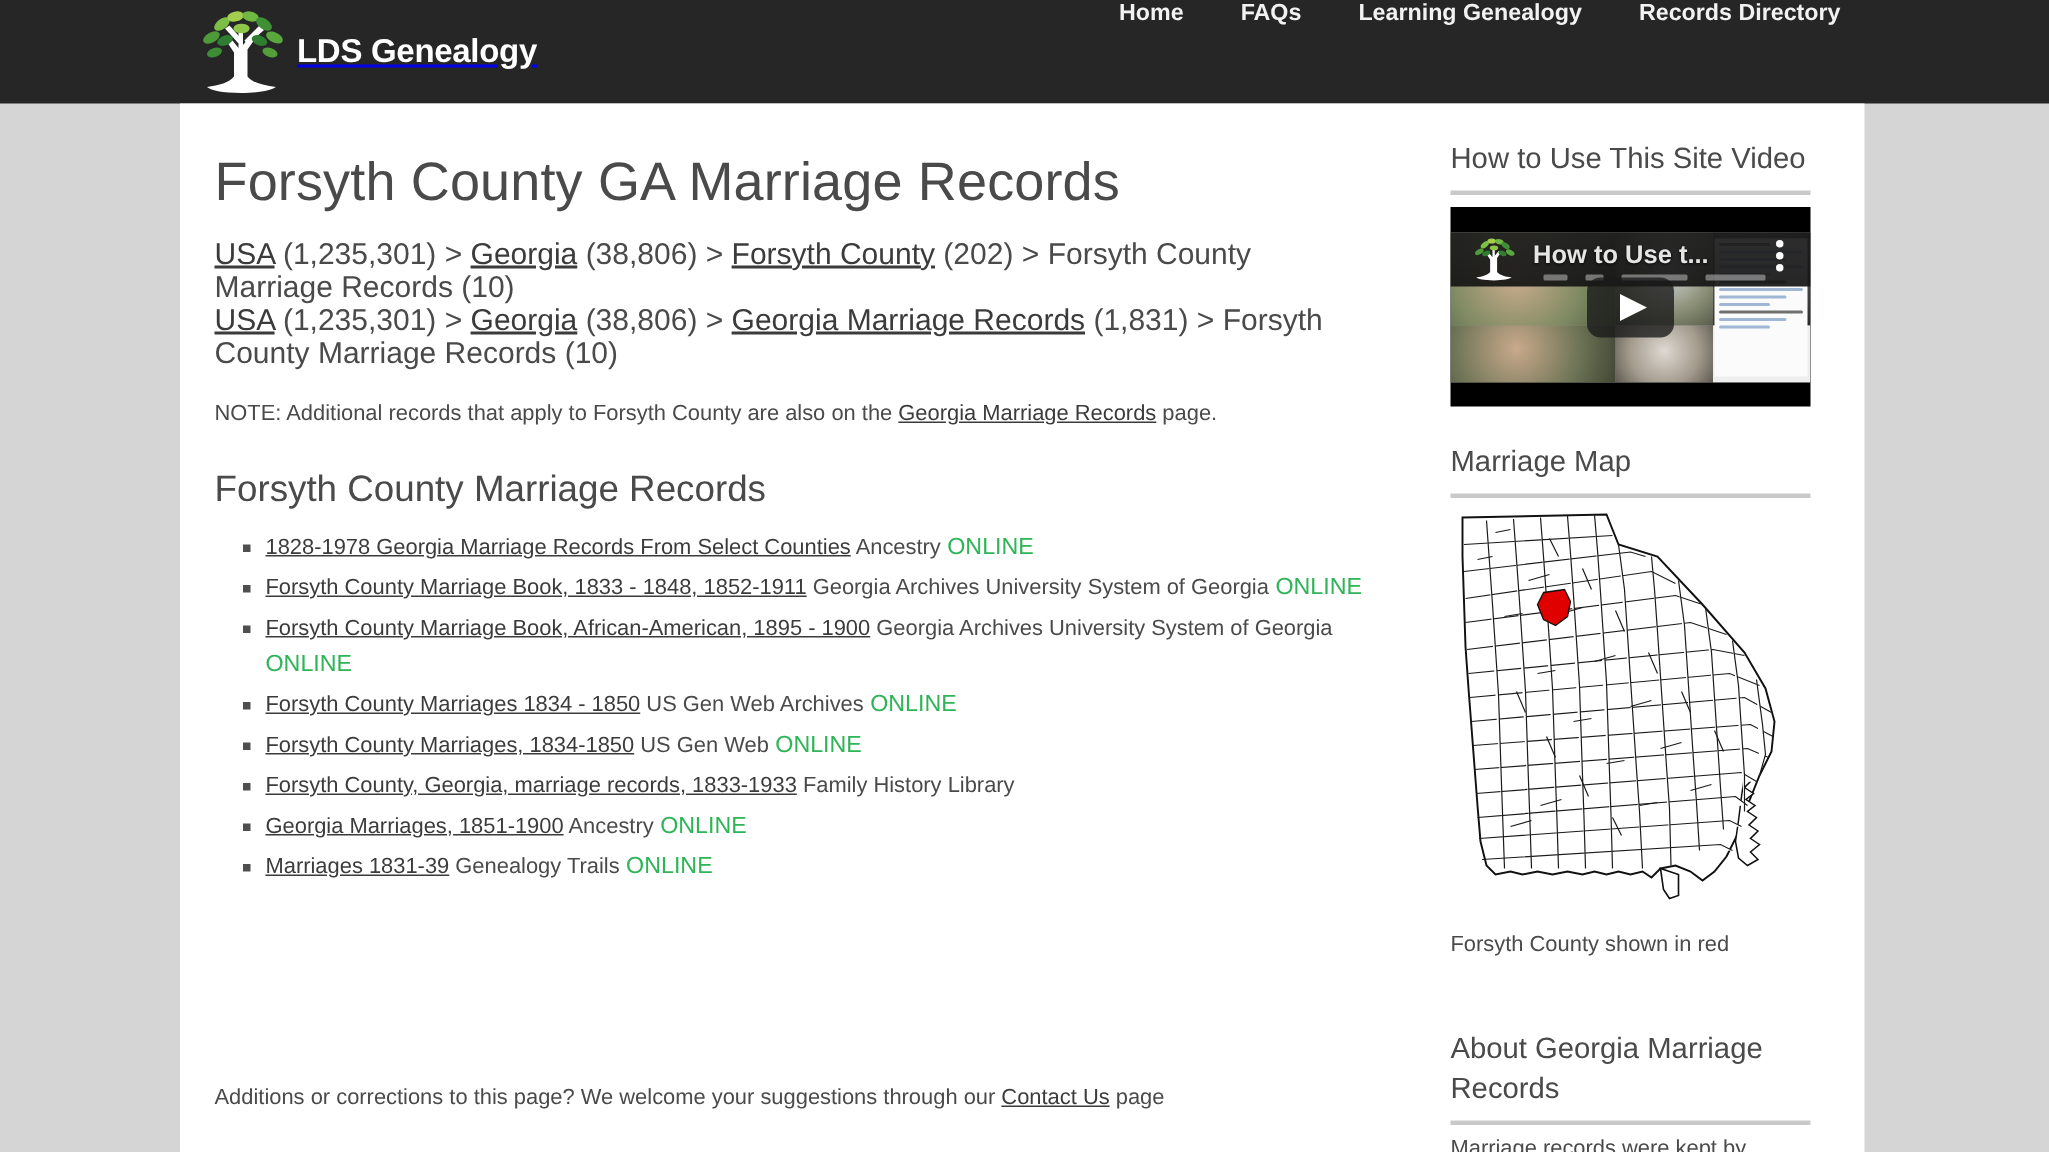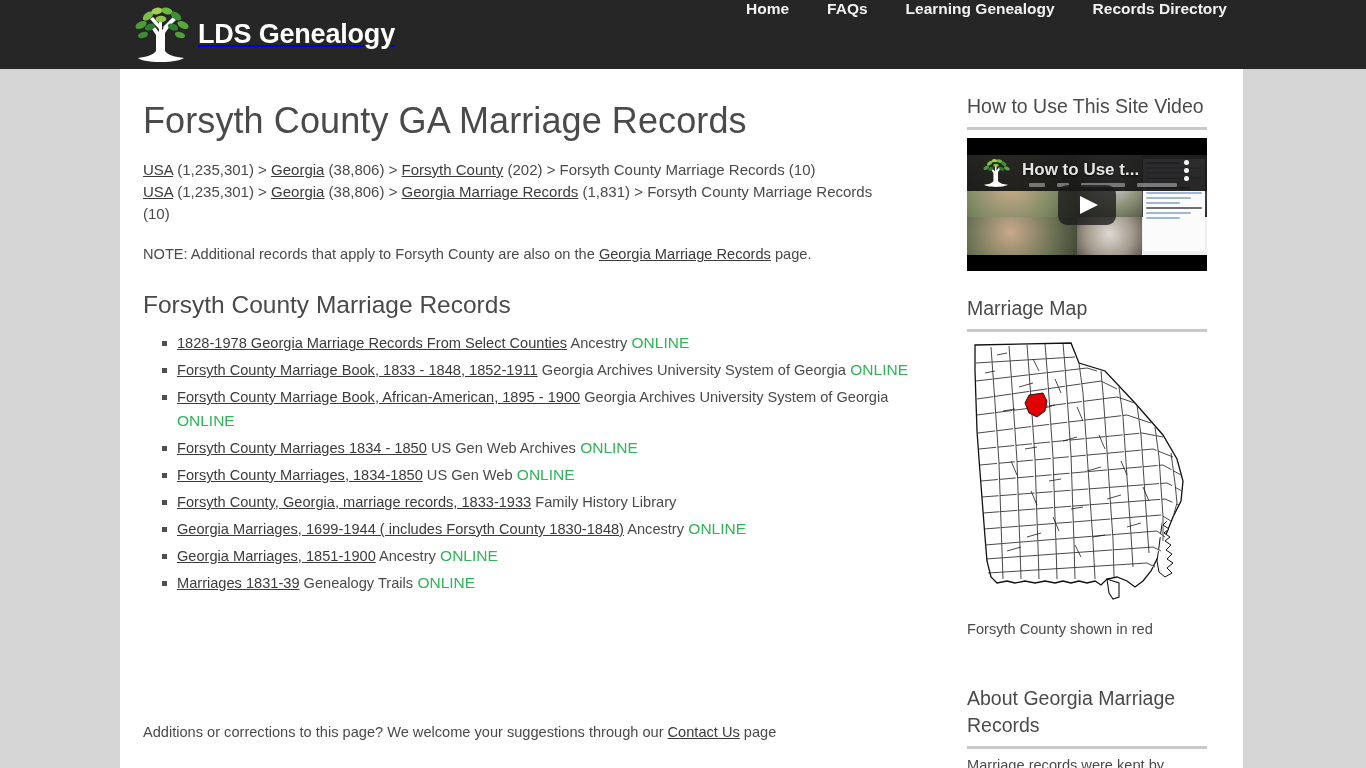--- a/index.html
+++ b/index.html
@@ -25,21 +25,21 @@
     position: absolute;
     left: 128px; top: 5px;
     height: 58px;
     display: flex;
     align-items: center;
     gap: 4px;
   }
   .brand-logo { width: 66px; height: 58px; display: block; }
   .brand-text {
     color: #ffffff;
-    font-size: 27px;
+    font-size: 22px;
     font-weight: bold;
     letter-spacing: -0.2px;
     white-space: nowrap;
   }
   .nav {
     position: absolute;
     right: 120px; top: 0;
     height: 69px;
     display: flex;
     align-items: flex-start;
@@ -72,21 +72,21 @@
   h1.page-title {
     margin: 31px 0 0 0;
     font-size: 36px;
     font-weight: normal;
     color: #4a4a4a;
     letter-spacing: 0.1px;
   }
 
   .breadcrumb {
     margin-top: 17px;
-    font-size: 15px;
+    font-size: 20px;
     line-height: 22px;
     color: #4a4a4a;
     width: 740px;
   }
   .breadcrumb a {
     color: #3b3b3b;
     text-decoration: underline;
   }
 
   .note {
@@ -360,21 +360,20 @@
 
     <h2 class="section-title">Forsyth County Marriage Records</h2>
 
     <ul class="records" id="records-list">
         <li><a href="#">1828-1978 Georgia Marriage Records From Select Counties</a><span> Ancestry</span><span class="online"> ONLINE</span></li>
         <li><a href="#">Forsyth County Marriage Book, 1833 - 1848, 1852-1911</a><span> Georgia Archives University System of Georgia</span><span class="online"> ONLINE</span></li>
         <li><a href="#">Forsyth County Marriage Book, African-American, 1895 - 1900</a><span> Georgia Archives University System of Georgia</span><span class="online"> ONLINE</span></li>
         <li><a href="#">Forsyth County Marriages 1834 - 1850</a><span> US Gen Web Archives</span><span class="online"> ONLINE</span></li>
         <li><a href="#">Forsyth County Marriages, 1834-1850</a><span> US Gen Web</span><span class="online"> ONLINE</span></li>
         <li><a href="#">Forsyth County, Georgia, marriage records, 1833-1933</a><span> Family History Library</span></li>
-        <li><a href="#">Georgia Marriages, 1699-1944 ( includes Forsyth County 1830-1848)</a><span> Ancestry</span><span class="online"> ONLINE</span></li>
         <li><a href="#">Georgia Marriages, 1851-1900</a><span> Ancestry</span><span class="online"> ONLINE</span></li>
         <li><a href="#">Marriages 1831-39</a><span> Genealogy Trails</span><span class="online"> ONLINE</span></li>
       </ul>
   </div>
 
   <p class="footer-note">
     <span>Additions or corrections to this page? We welcome your suggestions through our </span><a href="#">Contact Us</a><span> page</span>
   </p>
 
   <div class="sidebar">

